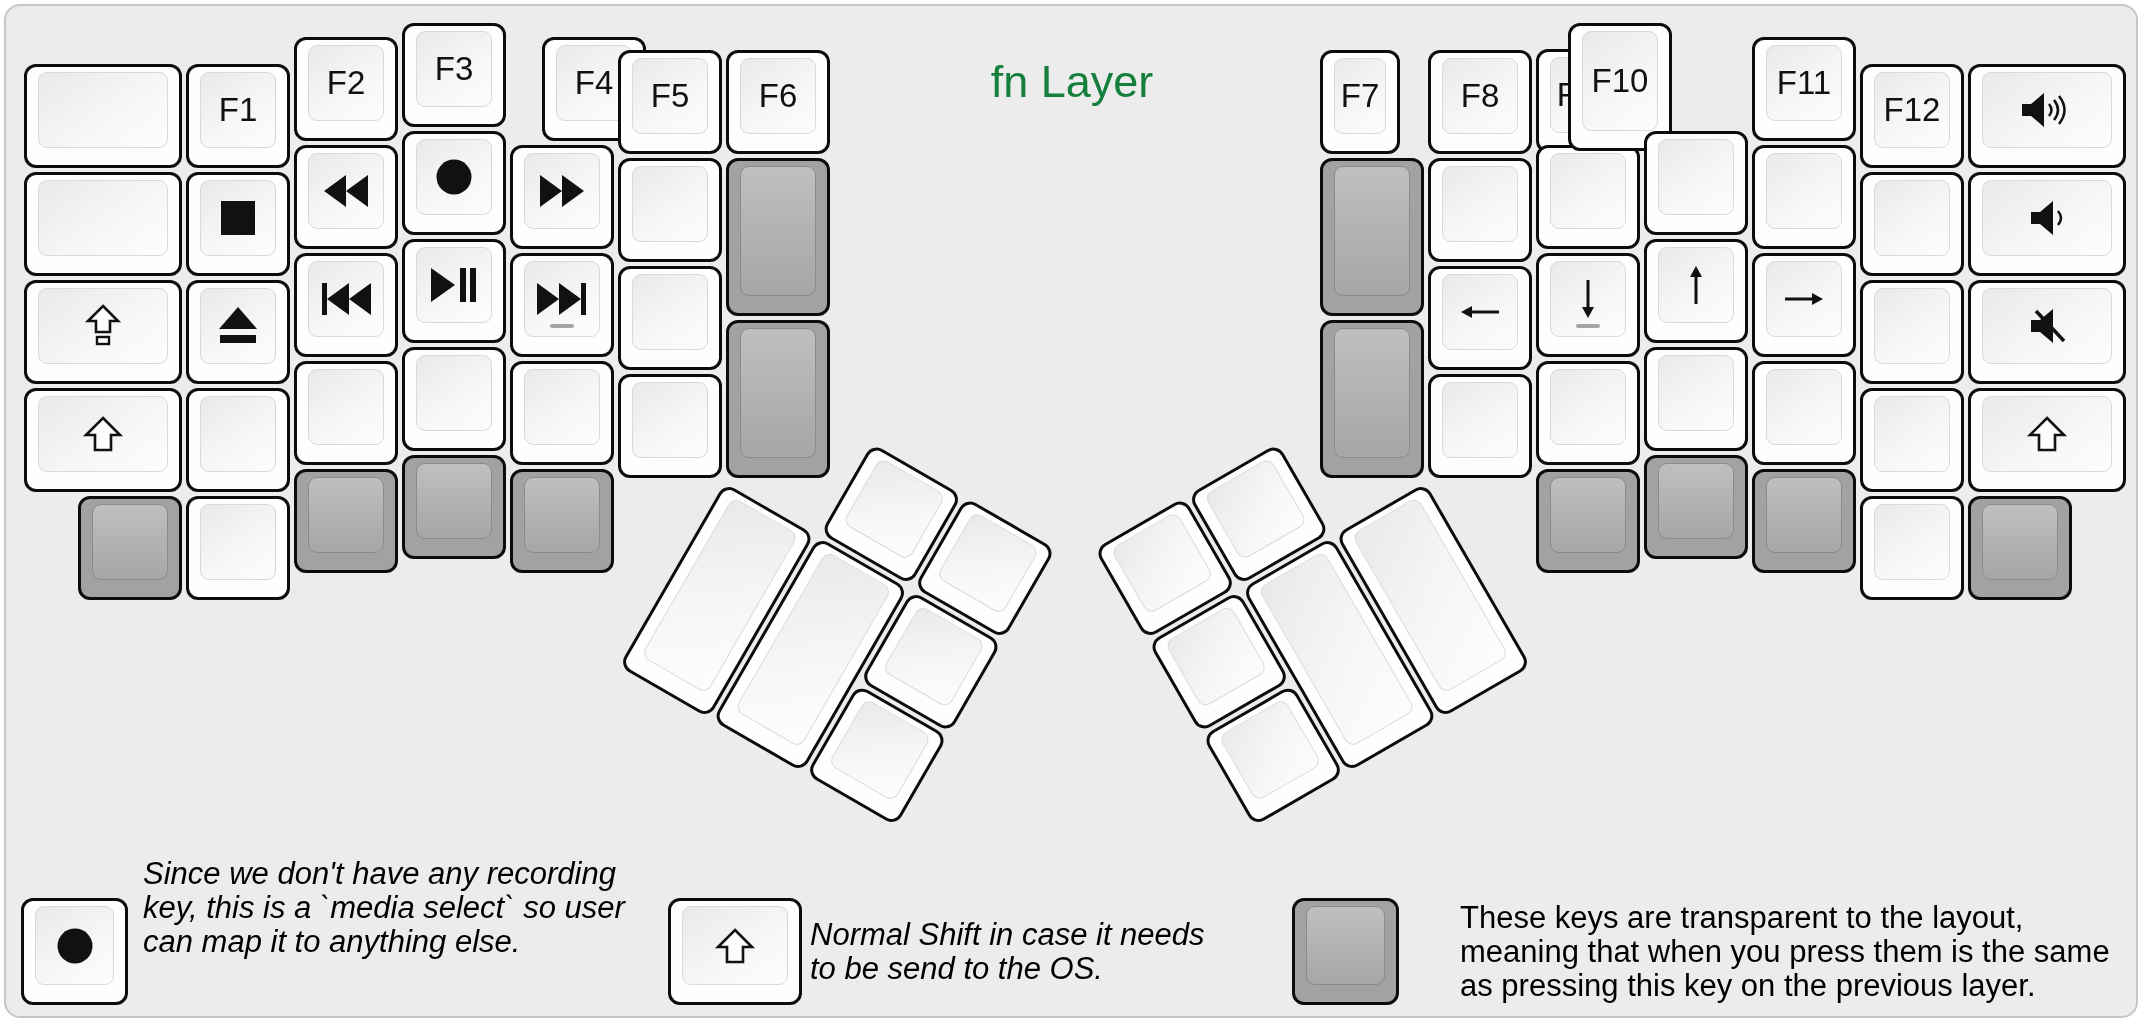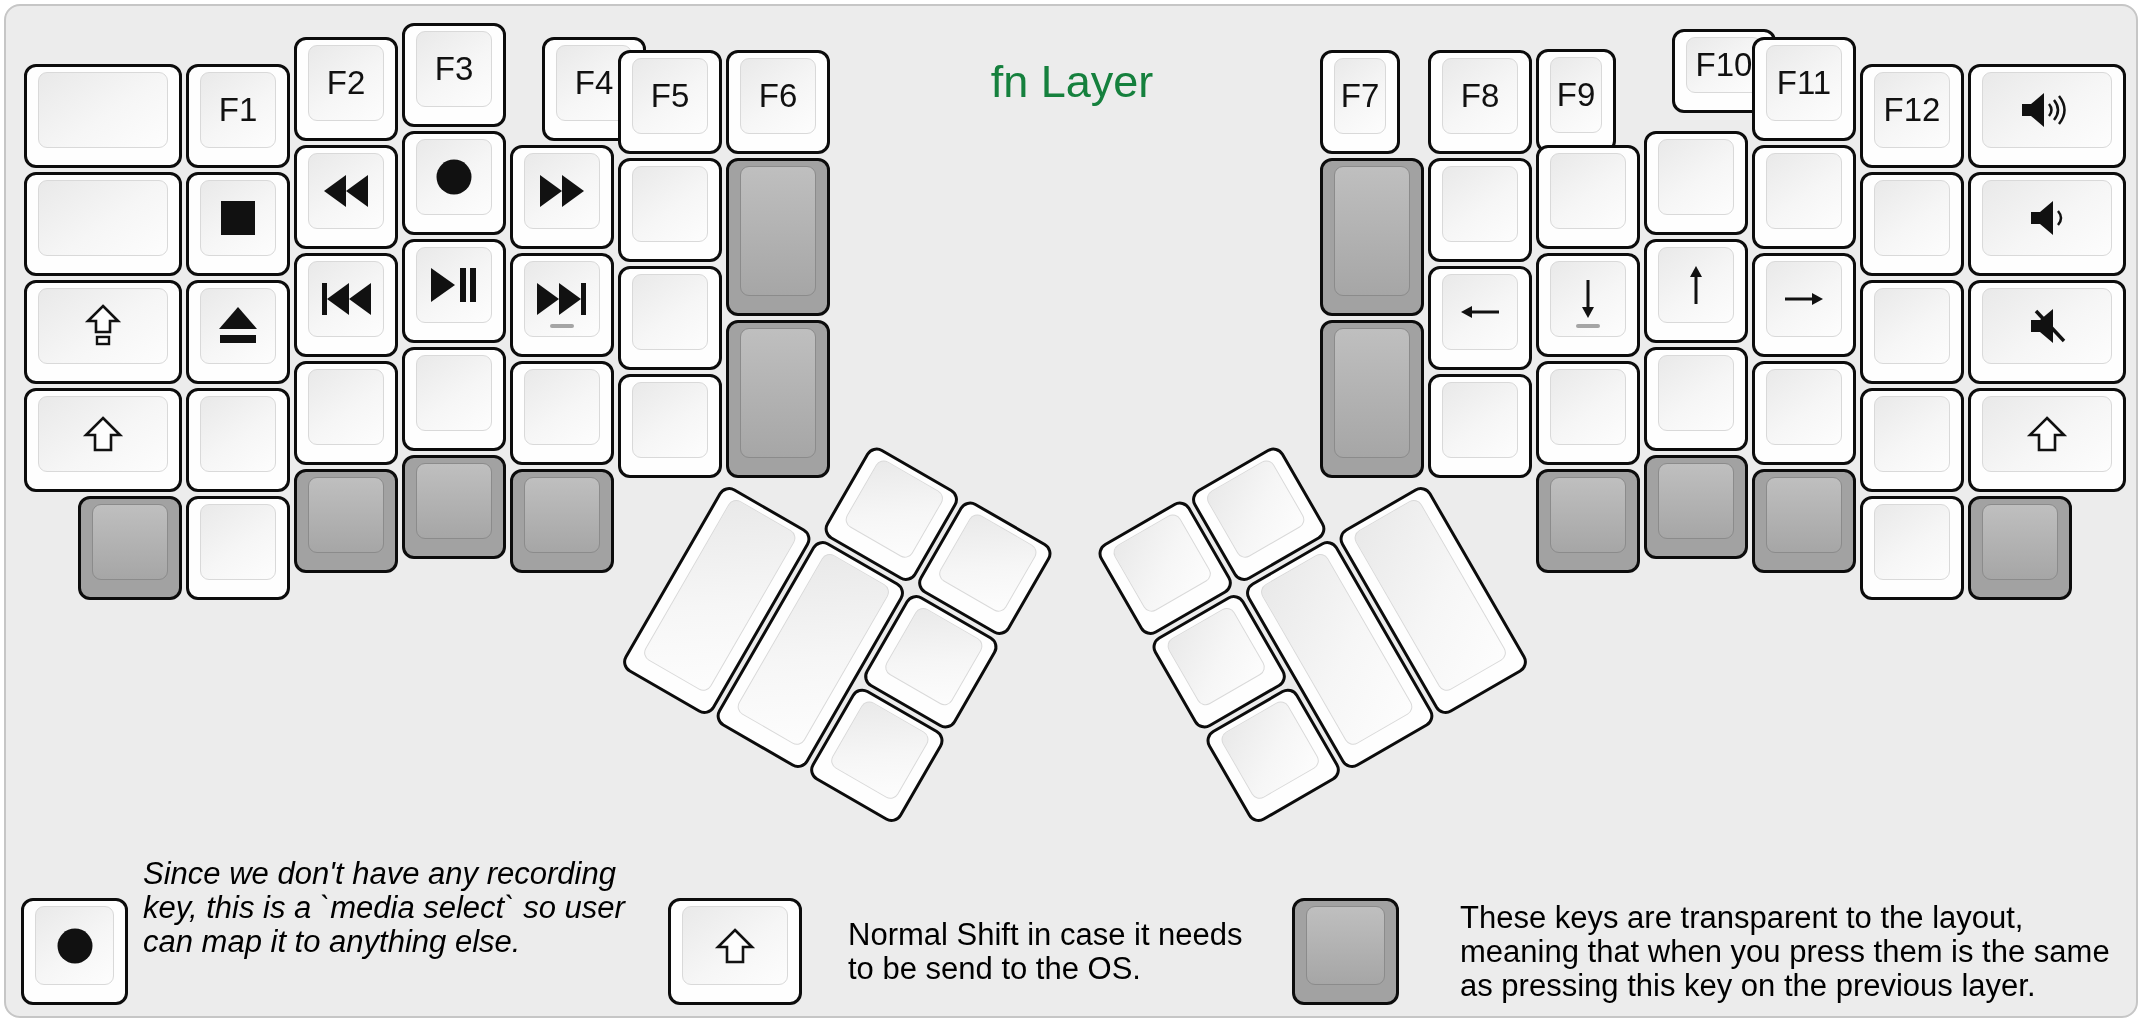--- a/index.html
+++ b/index.html
@@ -262,21 +262,21 @@
           </span>
           <div class="homing"></div>
         </div>
       </div>
       <div class="key" style="left: 1536px; top: 360.5px; width: 104px; height: 104px;">
         <div class="cap"></div>
       </div>
       <div class="key gray" style="left: 1536px; top: 468.5px; width: 104px; height: 104px;">
         <div class="cap"></div>
       </div>
-      <div class="key" style="left: 1672px; top: 23px; width: 104px; height: 84px; margin-top: 6px;">
+      <div class="key" style="left: 1568px; top: 23px; width: 104px; height: 128px;">
         <div class="cap">
           <span class="klabel">F10</span>
         </div>
       </div>
       <div class="key" style="left: 1644px; top: 131px; width: 104px; height: 104px;">
         <div class="cap"></div>
       </div>
       <div class="key" style="left: 1644px; top: 239px; width: 104px; height: 104px;">
         <div class="cap">
           <span class="kicon">
@@ -439,21 +439,21 @@
         <div class="key" style="left: 668px; top: 898px; width: 134px; height: 107px;">
           <div class="cap">
             <span class="kicon">
               <svg width="42" height="38" viewBox="0 0 42 38">
                 <path d="M21 3 L38 20 H29 V35 H13 V20 H4 Z" fill="#fdfdfd" stroke="#111" stroke-width="2.6" stroke-linejoin="miter"></path>
               </svg>
             </span>
           </div>
         </div>
       </div>
-    <div class="legend-text" id="legend-text-1" style="left: 848px; top: 952px;">Normal Shift in case it needs
+    <div class="legend-text" id="legend-text-1" style="left: 810px; top: 952px; font-style: italic;">Normal Shift in case it needs
 to be send to the OS.</div>
     <div id="legend-key-2">
         <div class="key gray" style="left: 1292px; top: 898px; width: 107px; height: 107px;">
           <div class="cap"></div>
         </div>
       </div>
     <div class="legend-text" id="legend-text-2" style="left: 1460px; top: 952px;">These keys are transparent to the layout,
 meaning that when you press them is the same
 as pressing this key on the previous layer.</div>
   </div>

